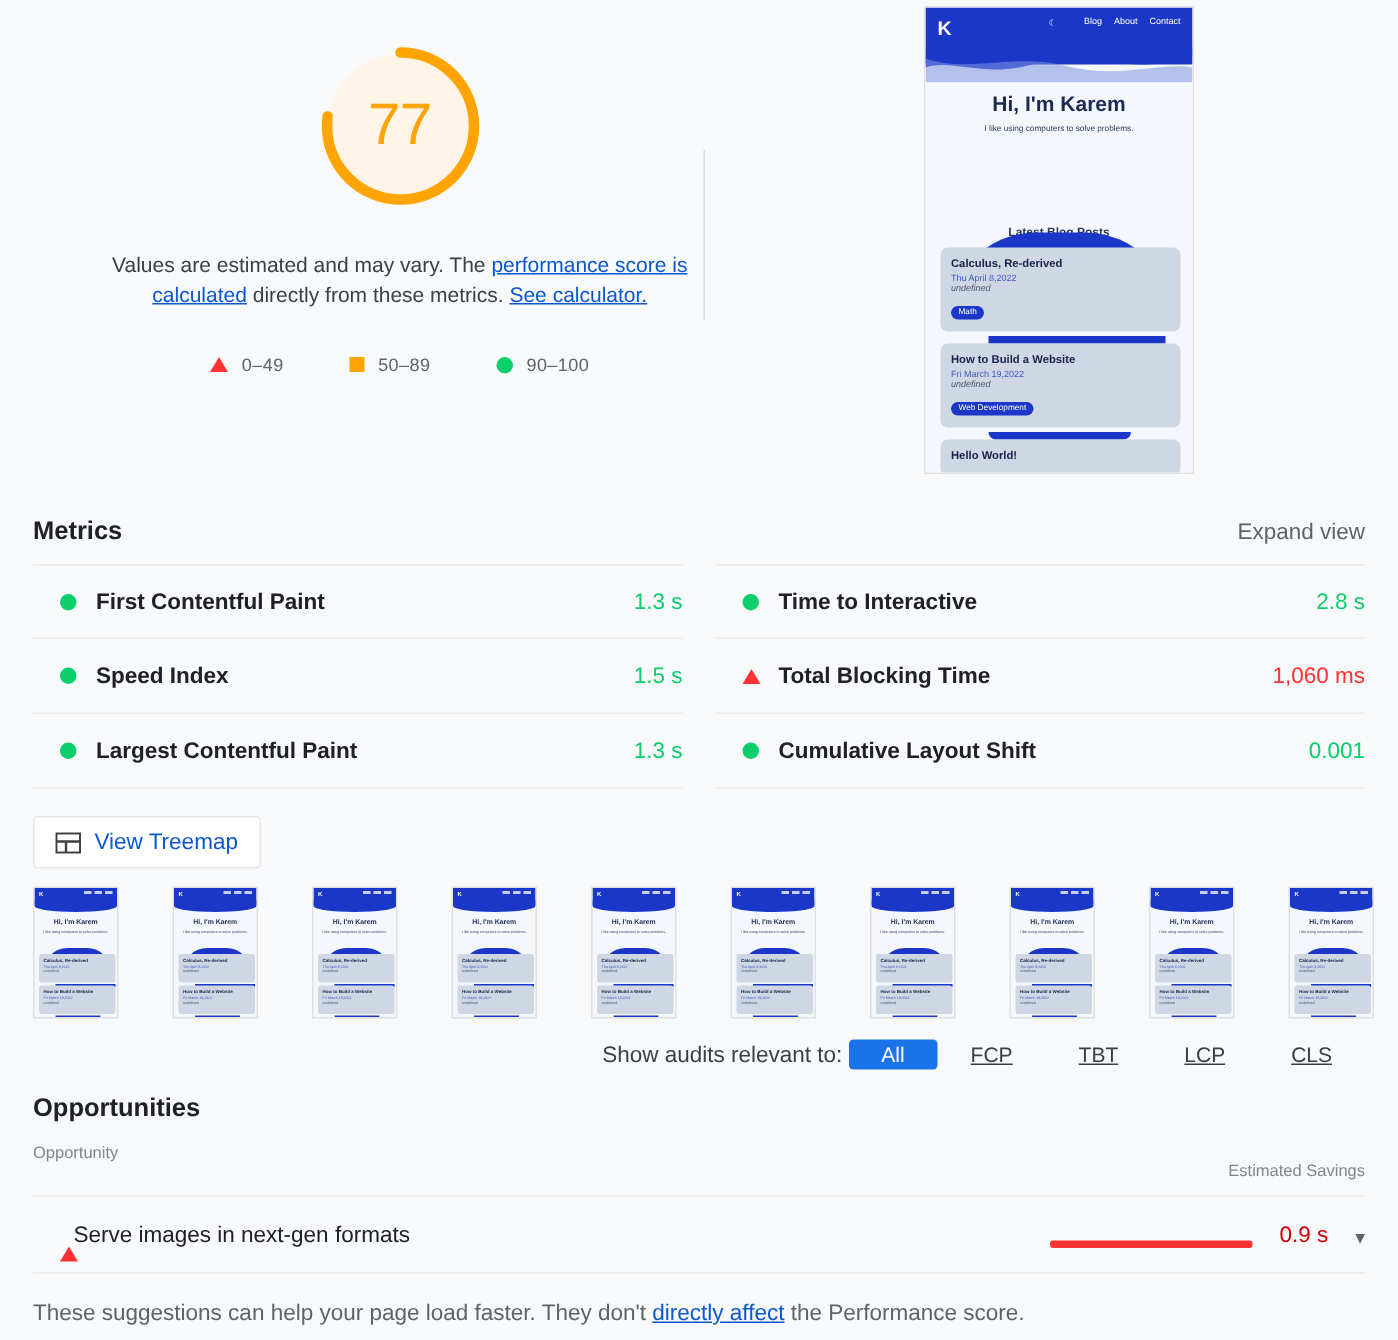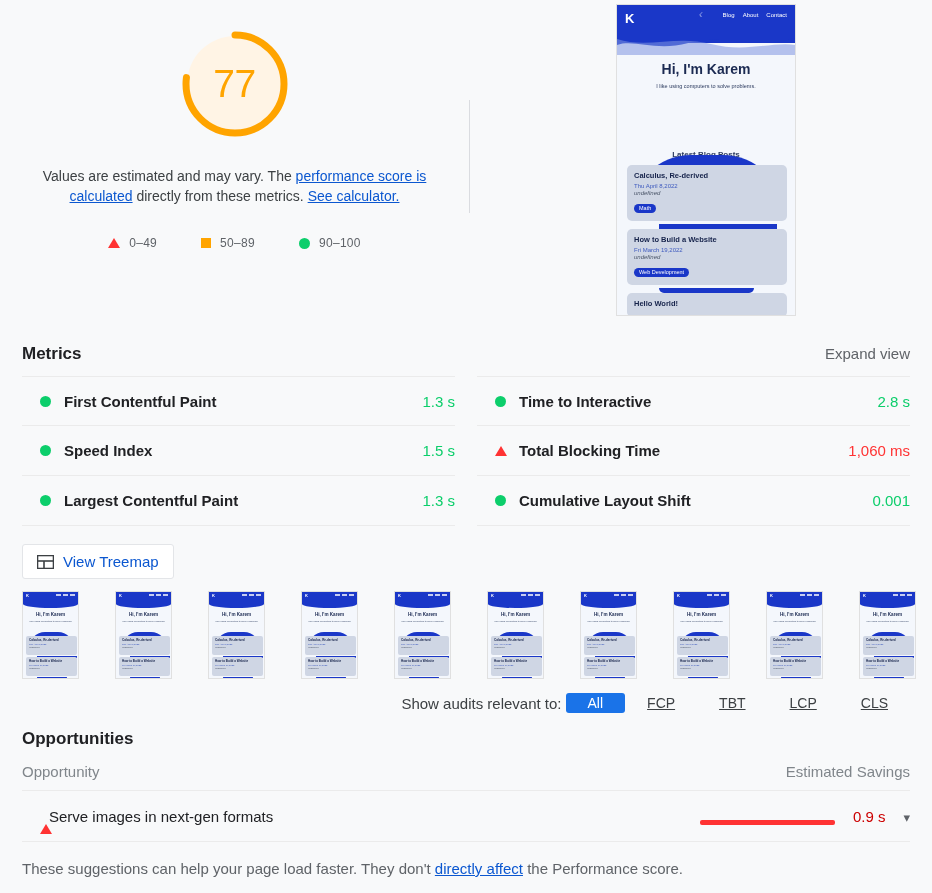--- a/index.html
+++ b/index.html
@@ -9,21 +9,21 @@
     font-family: "Liberation Sans", sans-serif;
     color: #202124;
     overflow: hidden;
   }
   .page { position: relative; width: 932px; height: 893px; }
 
   
   .top { display: flex; align-items: flex-start; height: 330px; position: relative; }
   .gauge-col {
     width: 469px; padding-top: 18px;
-    display: flex; flex-direction: column; align-items: center;
+    display: flex; flex-direction: column; align-items: center; margin-left: 32px;
   }
   .divider {
     position: absolute; left: 469px; top: 100px;
     width: 1px; height: 113px; background: #dadce0;
   }
 
   .gauge-wrap { position: relative; width: 132px; height: 132px; }
   .gauge-wrap svg { display: block; }
   .gauge-num {
     position: absolute; inset: 0;
@@ -179,21 +179,21 @@
     cursor: pointer; padding: 2px 22px; border-radius: 3px;
   }
   .af-chip.active {
     background: #1a73e8; color: #fff; text-decoration: none; font-weight: 400;
   }
 
   
   .opp-title { font-size: 17px; font-weight: 700; padding: 16px 22px 0 22px; }
   .opp-head {
     display: flex; padding: 14px 22px 10px 22px;
-    font-size: 15px; color: #80868b;
+    font-size: 11px; color: #80868b; flex-direction: column;
   }
   .opp-head .right { margin-left: auto; }
   .opp-row {
     display: flex; align-items: center; height: 52px;
     margin: 0 22px; border-top: 1px solid #ebebeb; border-bottom: 1px solid #ebebeb;
   }
   .opp-ico { width: 26px; padding-left: 18px; }
   .opp-name { font-size: 15px; color: #202124; margin-left: 1px; }
   .opp-right { margin-left: auto; display: flex; align-items: flex-end; gap: 18px; }
   .opp-bar { width: 135px; height: 5px; background: #f33; border-radius: 2px; }

